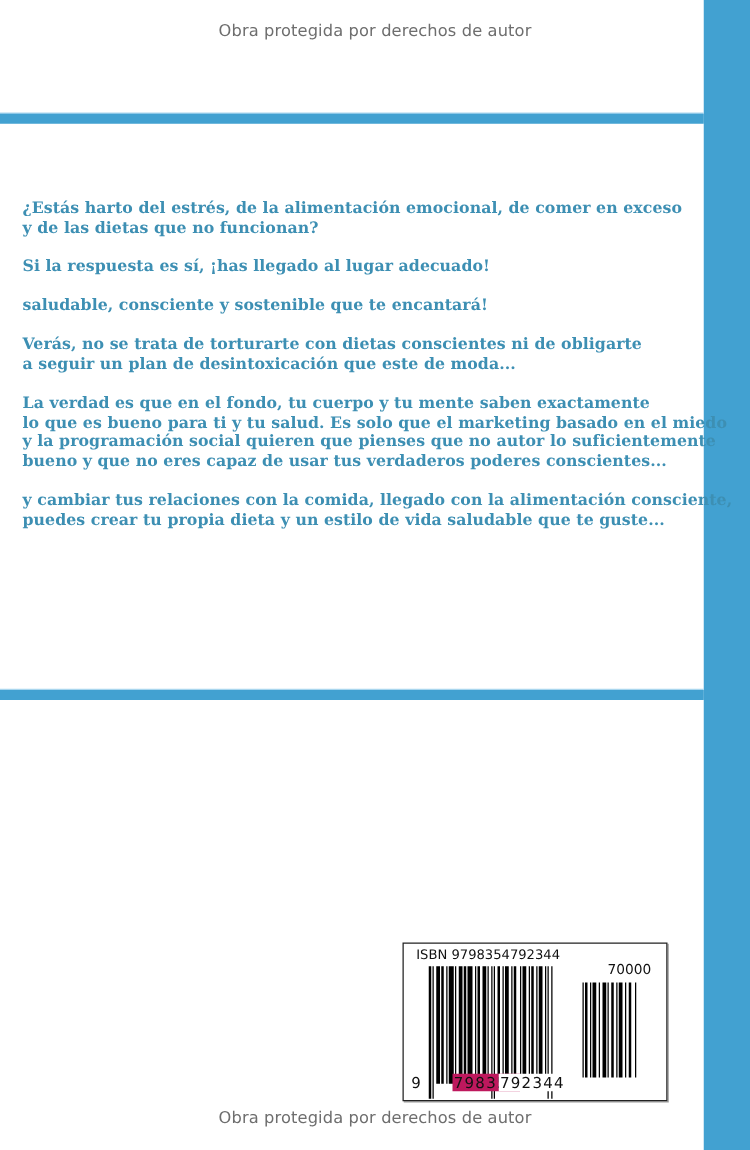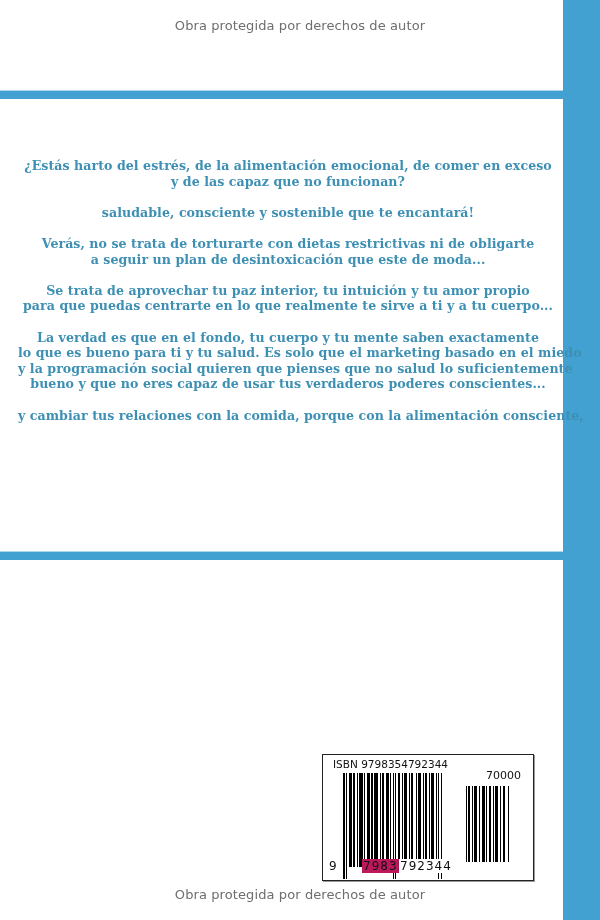--- a/index.html
+++ b/index.html
@@ -24,21 +24,21 @@
       font-family: "DejaVu Sans", sans-serif; font-size: 13px;
       color: #6e6e6e; letter-spacing: 0.1px;
     }
     .watermark.top { top: 18px; }
     .watermark.bottom { top: 887px; }
     .blurb {
       position: absolute; left: 18px; top: 158px; width: 540px;
       color: #3d8fb3; font-weight: bold; font-size: 12.6px; line-height: 15.6px;
       letter-spacing: 0.05px;
     }
-    .blurb p { margin: 0 0 15.6px 0; text-align: center; }
+    .blurb p { margin: 0 0 15.6px 0; }
     .blurb .line { display: block; white-space: nowrap; }
     .barcode-box {
       position: absolute; left: 322px; top: 754px; width: 210px; height: 125px;
       border: 1px solid #222; background: #fff;
       box-shadow: 1px 1px 0 #999;
     }
     .isbn-label {
       position: absolute; left: 10px; top: 3px;
       font-family: "DejaVu Sans", sans-serif; font-size: 10.5px; color: #111;
     }
@@ -60,41 +60,41 @@
 
 <div class="side-strip"></div>
 
 <div class="watermark top">Obra protegida por derechos de autor</div>
 
 <div class="hbar top"></div>
 
 <div class="blurb">
   <p>
     <span class="line">¿Estás harto del estrés, de la alimentación emocional, de comer en exceso</span>
-    <span class="line">y de las capaz que no funcionan?</span>
+    <span class="line">y de las dietas que no funcionan?</span>
+  </p>
+  <p>
+    <span class="line">Si la respuesta es sí, ¡has llegado al lugar adecuado!</span>
   </p>
   <p>
     <span class="line">saludable, consciente y sostenible que te encantará!</span>
   </p>
   <p>
-    <span class="line">Verás, no se trata de torturarte con dietas restrictivas ni de obligarte</span>
+    <span class="line">Verás, no se trata de torturarte con dietas conscientes ni de obligarte</span>
     <span class="line">a seguir un plan de desintoxicación que este de moda...</span>
-  </p>
-  <p>
-    <span class="line">Se trata de aprovechar tu paz interior, tu intuición y tu amor propio</span>
-    <span class="line">para que puedas centrarte en lo que realmente te sirve a ti y a tu cuerpo...</span>
   </p>
   <p>
     <span class="line">La verdad es que en el fondo, tu cuerpo y tu mente saben exactamente</span>
     <span class="line">lo que es bueno para ti y tu salud. Es solo que el marketing basado en el miedo</span>
-    <span class="line">y la programación social quieren que pienses que no salud lo suficientemente</span>
+    <span class="line">y la programación social quieren que pienses que no autor lo suficientemente</span>
     <span class="line">bueno y que no eres capaz de usar tus verdaderos poderes conscientes...</span>
   </p>
   <p>
-    <span class="line">y cambiar tus relaciones con la comida, porque con la alimentación consciente,</span>
+    <span class="line">y cambiar tus relaciones con la comida, llegado con la alimentación consciente,</span>
+    <span class="line">puedes crear tu propia dieta y un estilo de vida saludable que te guste...</span>
   </p>
 </div>
 
 <div class="hbar bottom"></div>
 
 <div class="barcode-box">
   <div class="isbn-label">ISBN 9798354792344</div>
   <div class="price-label">70000</div>
 
   <div class="bars" style="left:20px; top:18px; height:106px;">

